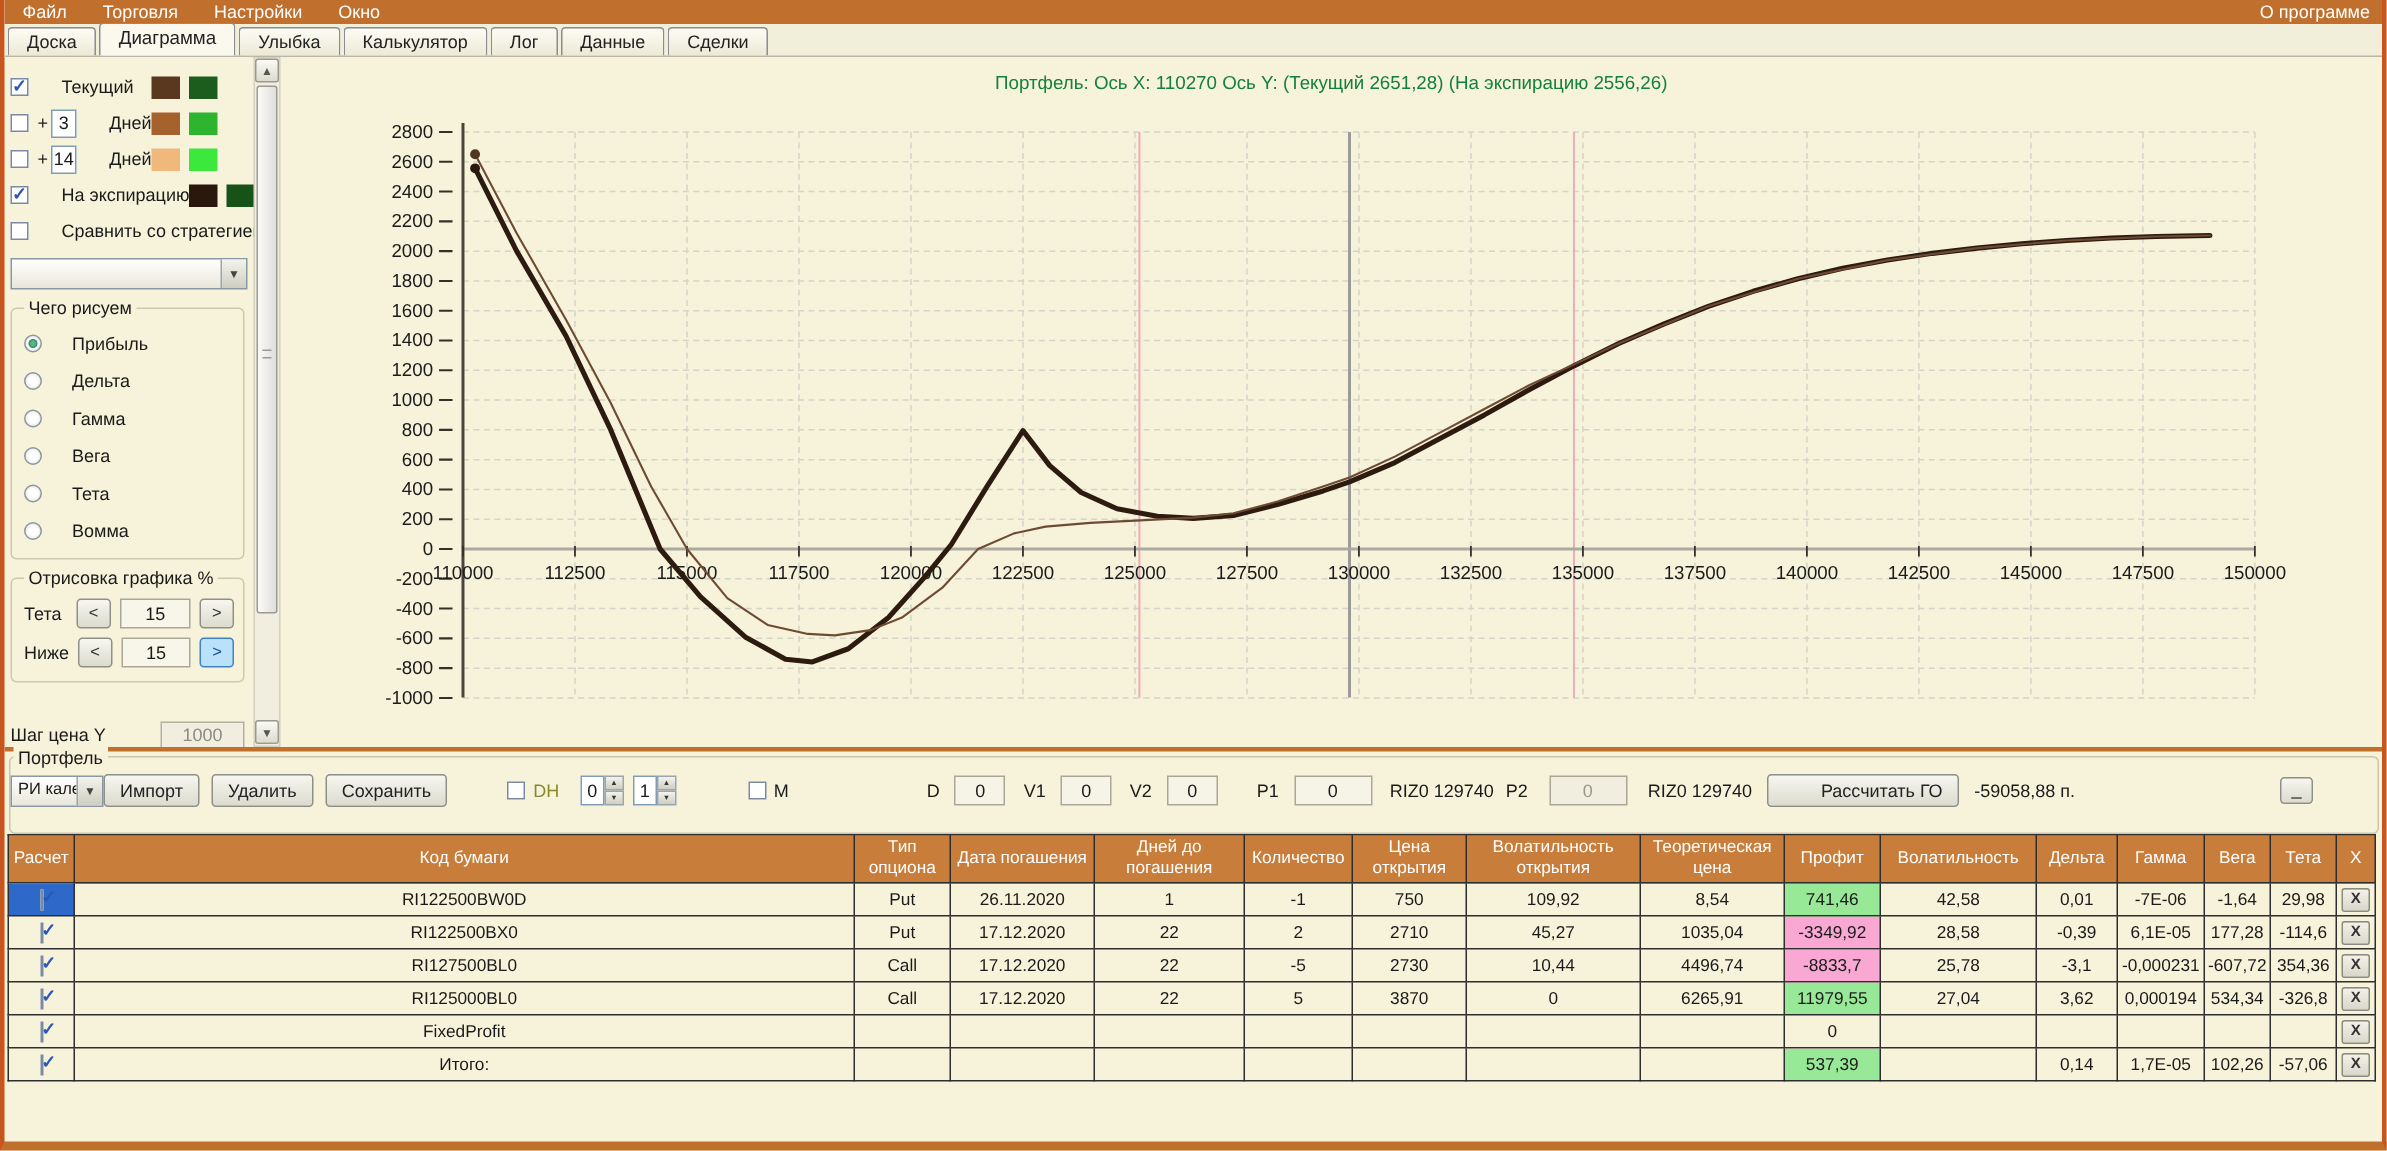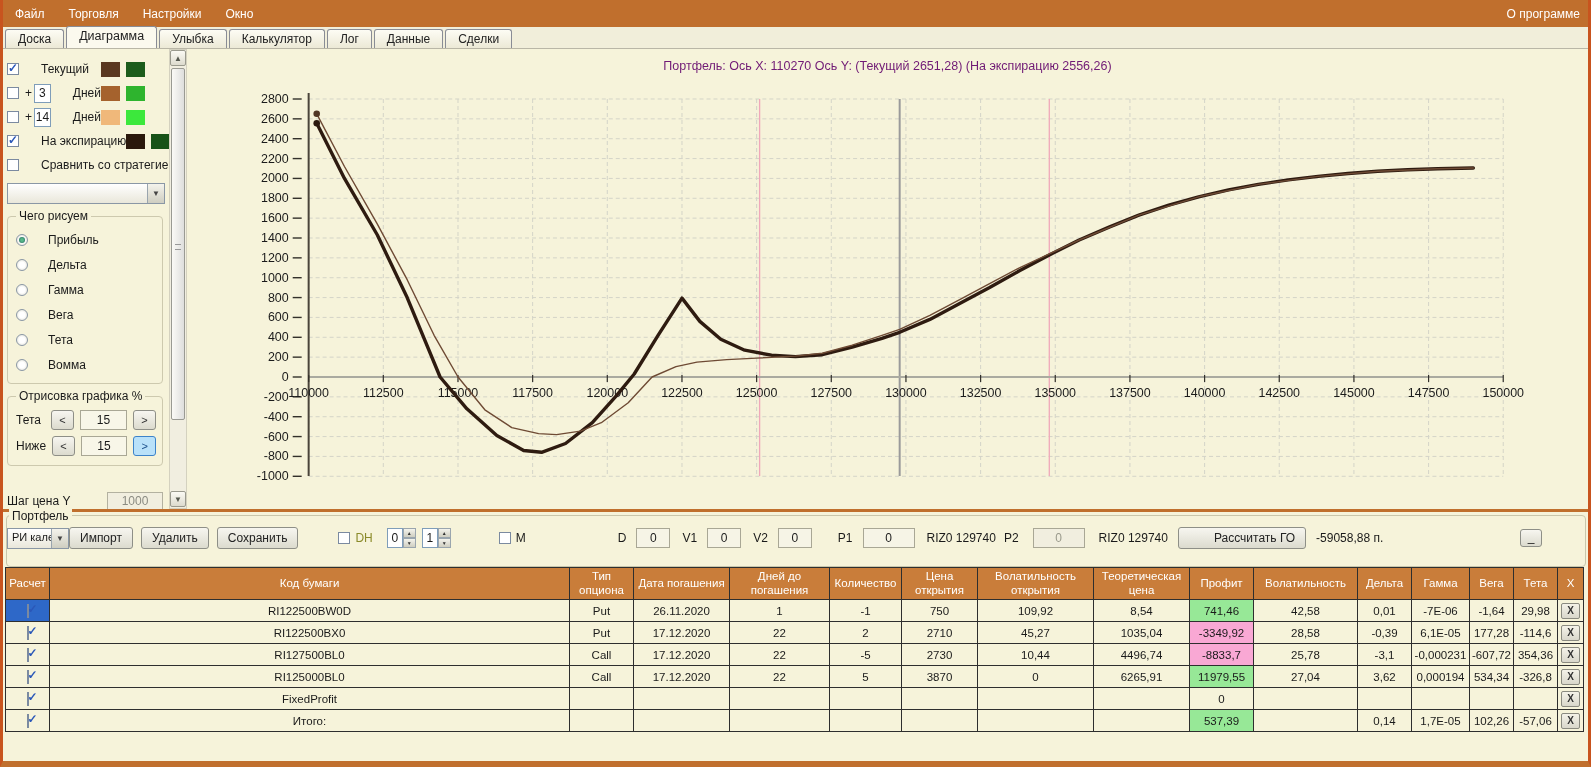--- a/index.html
+++ b/index.html
@@ -1,21 +1,21 @@
 <!DOCTYPE html>
 <html><head>
 <meta charset="utf-8">
 <style>
   * { margin:0; padding:0; box-sizing:border-box; }
   html,body { width:1591px; height:767px; }
   body { font-family:"Liberation Sans", sans-serif; font-size:12px; background:#f6f3da; color:#1a1a1a; }
   .window { position:absolute; inset:0; border-left:3px solid #c8541e; border-right:3px solid #c8541e;
             border-bottom:6px solid #c06f2d; background:#f6f3da; overflow:hidden; }
   
-  .menubar { height:27px; background:#c06f2d; display:flex; align-items:center; color:#fff; font-size:12px; }
+  .menubar { height:16px; background:#c06f2d; display:flex; align-items:center; color:#fff; font-size:12px; }
   .menubar .mi { padding:0 12px; cursor:default; }
   .menubar .sp { flex:1; }
   .menubar .mr { padding:0 8px; }
   
   .tabbar { height:22px; display:flex; align-items:flex-end; padding-left:2px; border-bottom:1px solid #b9b6a6; background:#f1eeda; }
   .tab { height:19px; padding:2px 12px 0; margin-right:2px; background:linear-gradient(#fdfcf4,#ece9d6);
          border:1px solid #898c95; border-bottom:none; border-radius:3px 3px 0 0; font-size:12px; color:#222; }
   .tab.active { height:22px; background:#fbf9ee; font-size:12.5px; position:relative; z-index:2; }
   
   .main { position:relative; height:463px; display:flex; overflow:hidden; border-bottom:3px solid #c06f2d; }
@@ -47,21 +47,21 @@
   .tbx-dis { width:56px; height:19px; border:1px solid #b3b1a0; background:#f1eedf; color:#8b8b82; text-align:center; line-height:17px; margin-left:auto; margin-right:4px; }
   
   .vscroll { width:18px; flex:none; background:#f1eee0; border:1px solid #d4d1bf; display:flex; flex-direction:column; align-items:center; }
   .vscroll .arr { width:16px; height:16px; font-size:8px; color:#55584f; display:grid; place-items:center;
                   background:linear-gradient(#fbfaf4,#dddbce); border:1px solid #9a9a8e; border-radius:2px; }
   .vscroll .thumb { flex:0 0 352px; width:14px; margin:2px 0; background:linear-gradient(90deg,#fbfaf6,#dededd); border:1px solid #9a9a93; border-radius:2px; position:relative; }
   .vscroll .grip { position:absolute; top:50%; left:3px; right:3px; height:6px; border-top:1px solid #999; border-bottom:1px solid #999; }
   .vscroll .track { flex:1; }
   
   .chartwrap { position:relative; flex:1; }
-  .charttitle { position:absolute; top:10px; left:0; right:0; text-align:center; font-size:12.5px; color:#701a75; }
+  .charttitle { position:absolute; top:10px; left:0; right:0; text-align:center; font-size:12.5px; color:#15803d; }
   #chart { position:absolute; inset:0; width:100%; height:100%; }
   
   .bottompanel { position:relative; height:55px; }
   .pgbox { position:absolute; inset:3px 2px 0 3px; border:1px solid #c9c6ab; border-radius:4px; }
   .pglab { position:absolute; top:-3px; left:6px; background:#f6f3da; padding:0 3px; }
   .pcontrols { position:absolute; top:15px; left:4px; right:4px; display:flex; align-items:center; }
   .btn { height:22px; padding:0 10px; border:1px solid #8e8f87; border-radius:3px; background:linear-gradient(#f7f6f0,#dcdbce); font-size:12px; color:#222; display:grid; place-items:center; }
   .plbl { font-size:12px; }
   .dh { color:#8a8a2a; }
   .spin { display:flex; height:20px; }

